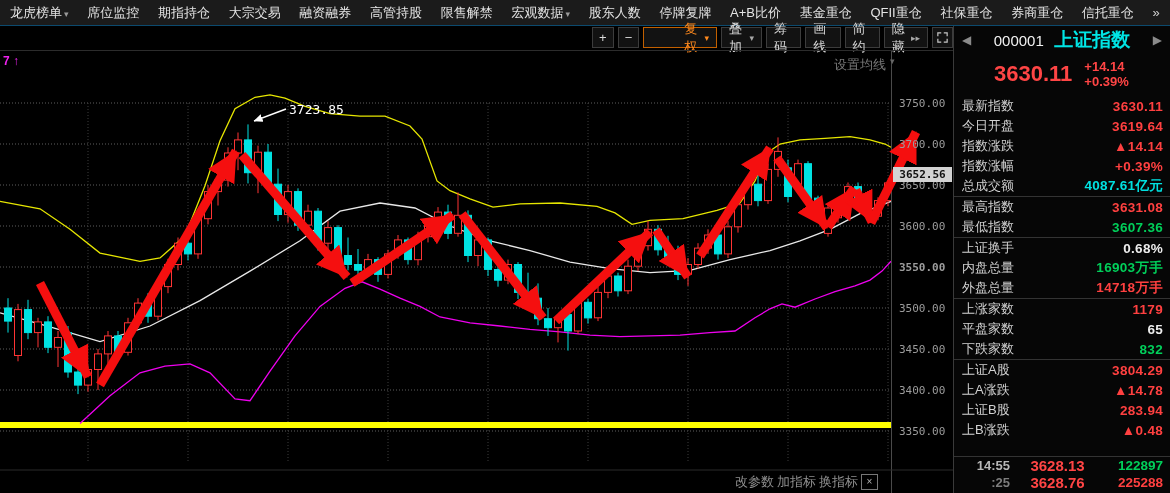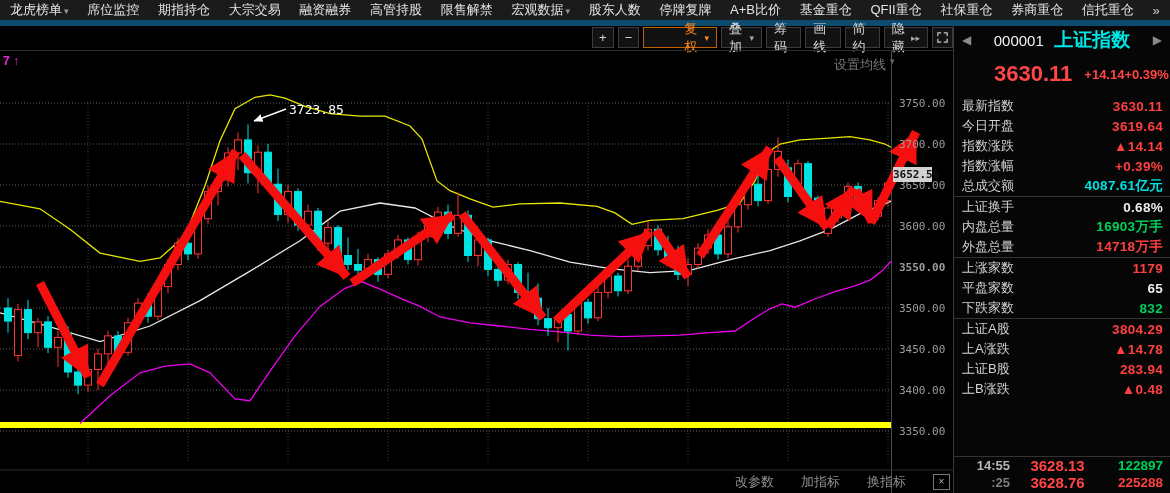--- a/index.html
+++ b/index.html
@@ -1,20 +1,20 @@
 <!DOCTYPE html>
 <html><head>
 <meta charset="utf-8">
 <style>
   html,body{margin:0;padding:0;background:#000;}
   body{width:1170px;height:493px;position:relative;overflow:hidden;
        font-family:"Liberation Sans","DejaVu Sans",sans-serif;}
   
   .topbar{position:absolute;top:0;left:0;width:1170px;height:26px;background:#1b1b1b;
-          border-bottom:6px solid #0c4a6e;display:flex;align-items:center;
+          border-bottom:1px solid #0c4a6e;display:flex;align-items:center;
           justify-content:space-between;padding:0 10px;box-sizing:border-box;}
   .menu-item{color:#e4e4e4;font-size:13px;white-space:nowrap;cursor:default;}
   .menu-caret{color:#999;font-size:9px;margin-left:2px;}
   .menu-more{color:#cfcfcf;font-size:13px;}
   
   .chart-pane{position:absolute;top:26px;left:0;width:953px;height:467px;background:#000;}
   .toolbar{position:absolute;top:1px;left:592px;height:22px;display:flex;gap:4px;}
   .tbtn{height:21px;min-width:21px;padding:0 7px;background:#121212;border:1px solid #3c3c3c;
         color:#d9d9d9;font-size:13px;display:flex;align-items:center;justify-content:center;
         gap:3px;box-sizing:border-box;cursor:default;}
@@ -22,37 +22,37 @@
   .tbtn.active{color:#ff8a1e;border-color:#c26000;padding-left:40px;}
   .tbtn.active .caret{color:#ff8a1e;}
   .tbtn.icon-btn{padding:0 4px;}
   .chart-area{position:absolute;top:24px;left:0;width:953px;height:443px;border-top:1px solid #2c2c2c;box-sizing:content-box;}
   .chart-area svg{position:absolute;top:0;left:0;}
   .indicator7{position:absolute;left:3px;top:3px;color:#ee22ee;font-size:12px;font-weight:bold;}
   .ma-settings{position:absolute;left:834px;top:5px;color:#787878;font-size:13px;display:flex;gap:4px;align-items:flex-start;}
   .ma-settings .caret{font-size:9px;color:#666;}
   .axis-label{position:absolute;left:899px;width:52px;color:#9c9c9c;font-size:11px;
               font-family:"DejaVu Sans Mono","Liberation Mono",monospace;}
-  .last-badge{position:absolute;left:893px;top:116px;width:39px;height:15px;background:#d2d2d2;
+  .last-badge{position:absolute;left:893px;top:116px;width:59px;height:15px;background:#d2d2d2;
               color:#101010;font-size:11px;font-weight:bold;text-align:center;line-height:15px;
               font-family:"DejaVu Sans Mono","Liberation Mono",monospace;}
-  .bottom-controls{position:absolute;left:735px;top:422px;display:flex;gap:27px;align-items:center;
+  .bottom-controls{position:absolute;left:735px;top:422px;display:flex;gap:3px;align-items:center;
                    color:#8f8f8f;font-size:13px;}
   .x-box{width:15px;height:14px;border:1px solid #777;color:#b5b5b5;font-size:10px;
          line-height:13px;text-align:center;}
   
   .quote-panel{position:absolute;left:953px;top:26px;width:217px;height:467px;background:#060606;
                border-left:1px solid #3a3a3a;box-sizing:border-box;}
   .qp-namerow{height:28px;display:flex;align-items:center;justify-content:space-between;padding:0 8px;}
   .qp-arrow{color:#8a8a8a;font-size:12px;}
   .qp-code{color:#f2f2f2;font-size:15px;}
   .qp-name{color:#00e5e5;font-size:19px;font-weight:bold;margin-left:6px;}
   .qp-pricerow{height:40px;display:flex;align-items:center;padding:0 0 0 40px;gap:12px;}
   .qp-price{color:#ff4545;font-size:22px;font-weight:bold;}
-  .qp-chg{display:flex;flex-direction:row;line-height:15px;}
+  .qp-chg{display:flex;flex-direction:column;line-height:15px;}
   .qp-chg span{color:#ff4545;font-size:13px;font-weight:bold;}
   .qp-stats{position:absolute;top:70px;left:0;width:217px;}
   .stat-group{border-top:1px solid #333;}
   .stat-group:first-child{border-top:none;}
   .stat-row{display:flex;justify-content:space-between;align-items:center;height:20px;padding:0 8px;}
   .stat-label{color:#d2d2d2;font-size:13px;}
   .stat-value{font-size:13.5px;font-weight:bold;letter-spacing:0.3px;}
   .c-red{color:#ff4040;} .c-green{color:#00cf5a;} .c-cyan{color:#00e0e0;} .c-white{color:#ededed;}
   .qp-ticker{position:absolute;top:430px;left:0;width:217px;border-top:1px solid #333;}
   .ticker-row{display:flex;align-items:center;height:17px;padding:0 8px;}
@@ -586,20 +586,30 @@
           <span class="stat-label">指数涨幅</span>
           <span class="stat-value c-red">+0.39%</span>
         </div>
         <div class="stat-row">
           <span class="stat-label">总成交额</span>
           <span class="stat-value c-cyan">4087.61亿元</span>
         </div>
       </div>
       <div class="stat-group">
         <div class="stat-row">
+          <span class="stat-label">最高指数</span>
+          <span class="stat-value c-red">3631.08</span>
+        </div>
+        <div class="stat-row">
+          <span class="stat-label">最低指数</span>
+          <span class="stat-value c-green">3607.36</span>
+        </div>
+      </div>
+      <div class="stat-group">
+        <div class="stat-row">
           <span class="stat-label">上证换手</span>
           <span class="stat-value c-white">0.68%</span>
         </div>
         <div class="stat-row">
           <span class="stat-label">内盘总量</span>
           <span class="stat-value c-green">16903万手</span>
         </div>
         <div class="stat-row">
           <span class="stat-label">外盘总量</span>
           <span class="stat-value c-red">14718万手</span>

